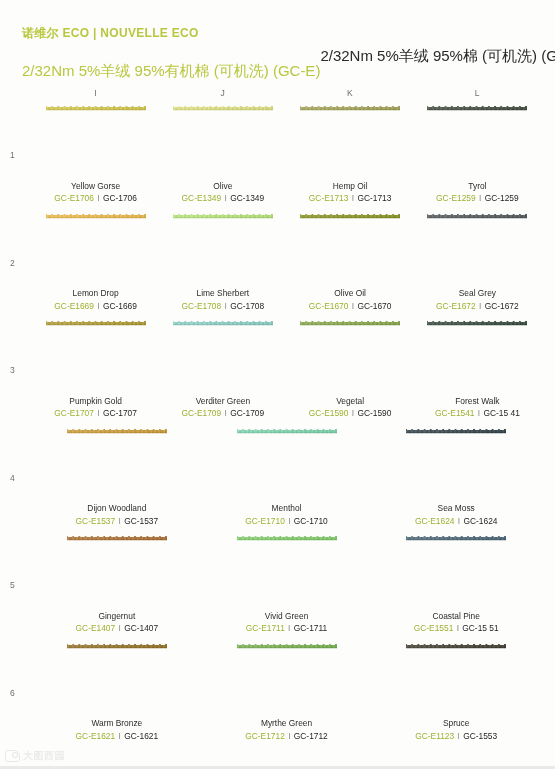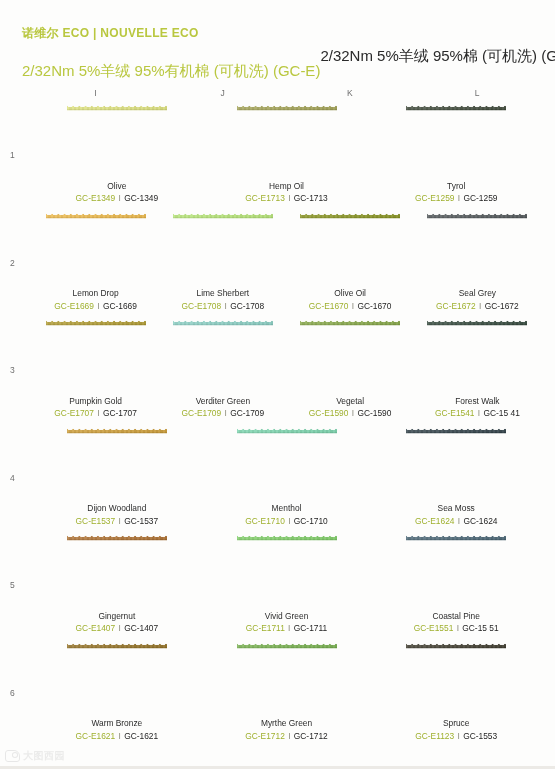--- a/index.html
+++ b/index.html
@@ -224,20 +224,27 @@
     <div class="col-letter">J</div>
     <div class="col-letter">K</div>
     <div class="col-letter">L</div>
   </div>
 
   <div class="grid" id="grid">
       <div class="row">
         <div class="row-num">1</div>
         <div class="cell">
           <div class="swatch-wrap">
+            <div class="swatch" style="background: rgb(207, 193, 58);"></div>
+          </div>
+          <div class="name">Yellow Gorse</div>
+          <div class="codes"><span class="code-eco">GC-E1706</span><span class="code-sep"> I </span><span class="code-plain">GC-1706</span></div>
+        </div>
+        <div class="cell">
+          <div class="swatch-wrap">
             <div class="swatch" style="background: rgb(218, 222, 114);"></div>
           </div>
           <div class="name">Olive</div>
           <div class="codes"><span class="code-eco">GC-E1349</span><span class="code-sep"> I </span><span class="code-plain">GC-1349</span></div>
         </div>
         <div class="cell">
           <div class="swatch-wrap">
             <div class="swatch" style="background: rgb(154, 154, 70);"></div>
           </div>
           <div class="name">Hemp Oil</div>

